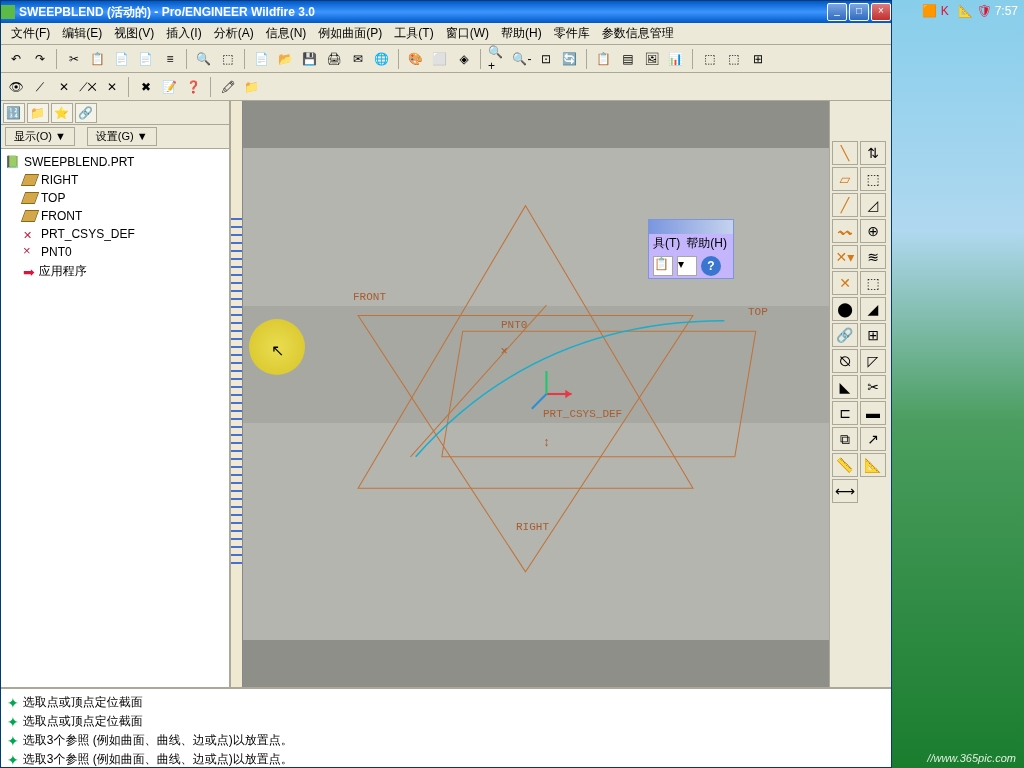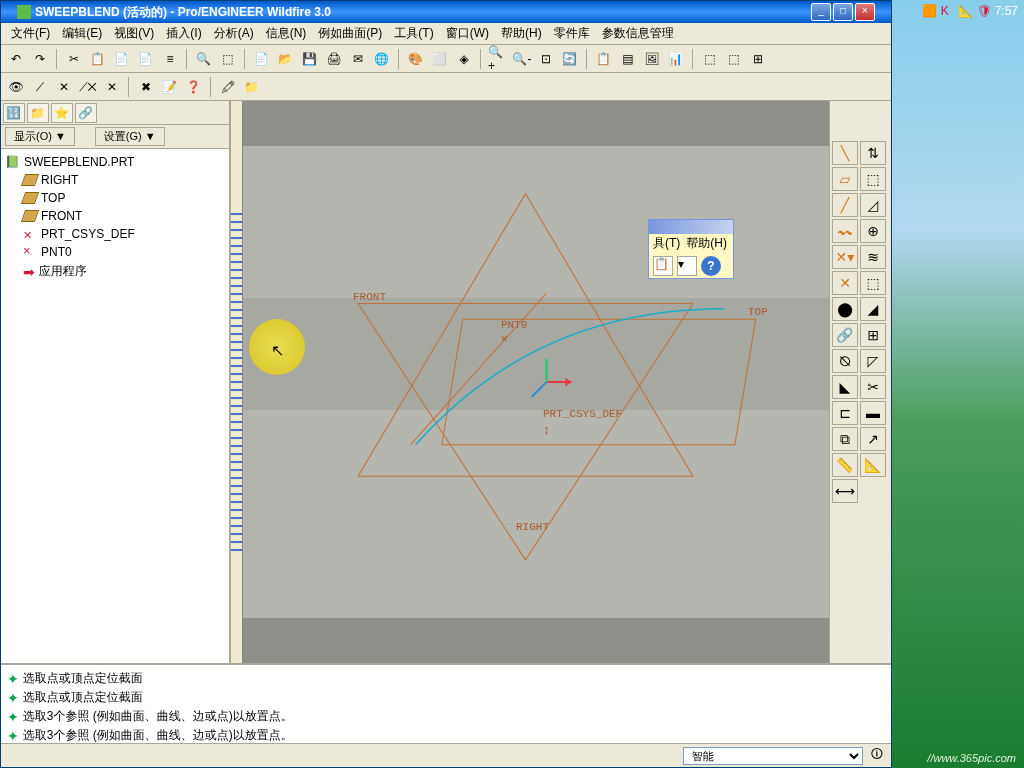--- a/index.html
+++ b/index.html
@@ -1,36 +1,36 @@
 <!DOCTYPE html>
 <html><head>
 <meta charset="utf-8">
 <style>
 *{margin:0;padding:0;box-sizing:border-box;font-family:"SimSun",Arial,sans-serif;font-size:12px}
 body{width:1024px;height:768px;background:linear-gradient(to bottom,#87ceeb 0%,#b0d8f0 30%,#4a9d5e 55%,#1a7d2e 100%);position:relative;overflow:hidden}
 .taskbar{position:absolute;top:0;right:0;height:22px;display:flex;align-items:center;gap:4px;padding:0 6px;color:#fff;font-size:11px}
 .taskbar-icon{width:14px;height:14px;display:inline-block}
 .app-window{position:absolute;top:0;left:0;width:892px;height:768px;background:#ece9d8;border:1px solid #003c74;display:flex;flex-direction:column}
-.titlebar{height:22px;background:linear-gradient(to bottom,#0058c6,#3d95ff,#0058c6);display:flex;align-items:center;padding:0 16px;color:#fff;font-size:12px;font-family:"SimSun"}
+.titlebar{height:22px;background:linear-gradient(to bottom,#0058c6,#3d95ff,#0058c6);display:flex;align-items:center;padding:0 0;color:#fff;font-size:12px;font-family:"SimSun"}
 .titlebar-icon{width:14px;height:14px;background:#5cba47;margin-right:4px}
 .titlebar-text{flex:1;font-weight:bold}
 .win-btns{display:flex;gap:2px}
 .win-btn{width:20px;height:18px;background:linear-gradient(to bottom,#7ba7e0,#2f6ac1);border:1px solid #fff;border-radius:2px;color:#fff;text-align:center;line-height:14px;font-size:10px;cursor:pointer}
 .win-btn.close{background:linear-gradient(to bottom,#e07b7b,#c12f2f)}
 .menubar{height:22px;background:#ece9d8;display:flex;align-items:flex-end;padding:0 4px;border-bottom:1px solid #aca899}
 .menu-item{padding:2px 6px;cursor:pointer}
 .toolbar{height:28px;background:#ece9d8;display:flex;align-items:center;padding:2px 4px;border-bottom:1px solid #aca899;gap:2px}
 .tb-btn{width:22px;height:22px;display:flex;align-items:center;justify-content:center;cursor:pointer;border:1px solid transparent}
 .tb-sep{width:2px;height:20px;border-left:1px solid #aca899;margin:0 3px}
 .toolbar2{height:28px;background:#ece9d8;display:flex;align-items:center;padding:2px 4px;border-bottom:1px solid #aca899;gap:2px}
 .content-area{flex:1;display:flex;overflow:hidden}
 .left-panel{width:230px;background:#ece9d8;border-right:2px solid #aca899;display:flex;flex-direction:column}
 .tabs-row{height:24px;display:flex;align-items:center;padding:2px;gap:2px;border-bottom:1px solid #aca899}
 .tab-icon{width:22px;height:20px;border:1px solid #aca899;background:#f5f3e8;cursor:pointer;display:flex;align-items:center;justify-content:center}
-.filter-row{height:24px;display:flex;align-items:flex-end;padding:2px 4px;gap:20px;border-bottom:1px solid #aca899}
+.filter-row{height:24px;display:flex;align-items:flex-end;padding:2px 4px;gap:12px;border-bottom:1px solid #aca899}
 .filter-btn{padding:1px 8px;border:1px solid #aca899;background:#ece9d8;cursor:pointer;font-size:11px}
 .tree{flex:1;background:#fff;padding:4px;overflow:auto;font-family:"SimSun",monospace}
 .tree-item{padding:2px 0;display:flex;align-items:center;gap:4px;cursor:pointer}
 .tree-item.indent{padding-left:18px}
 .tree-icon{width:14px;height:12px;display:inline-block}
 .icon-plane{background:linear-gradient(135deg,#d4a84a,#d4a84a);border:1px solid #8b6914;transform:skew(-20deg)}
 .icon-csys{position:relative}
 .icon-csys::before{content:"✕";color:#c41e3a;font-size:11px}
 .icon-sketch{border:1px dashed #4a90d9;background:#e3f0ff}
 .icon-point{position:relative}
@@ -41,21 +41,21 @@
 .ruler-v::before{content:"";position:absolute;left:0;top:20%;width:100%;height:60%;background:repeating-linear-gradient(to bottom,#4a6fd4 0,#4a6fd4 2px,transparent 2px,transparent 8px)}
 .canvas{position:absolute;left:12px;top:0;right:0;bottom:0;background:linear-gradient(to bottom,#8f8f8a 0%,#8f8f8a 8%,#b5b5b0 8%,#b5b5b0 35%,#a8a8a3 35%,#a8a8a3 55%,#b5b5b0 55%,#b5b5b0 92%,#8f8f8a 92%)}
 .highlight-circle{position:absolute;left:6px;top:218px;width:56px;height:56px;border-radius:50%;background:radial-gradient(#f5e642,#e0c810);opacity:.85}
 .cursor{position:absolute;left:28px;top:240px;font-size:16px;color:#000}
 .geom-label{position:absolute;color:#a85c2e;font-size:11px;font-family:"Courier New",monospace}
 .svg-overlay{position:absolute;left:0;top:0;width:100%;height:100%;pointer-events:none}
 .right-toolbar{width:62px;background:#ece9d8;border-left:1px solid #aca899;display:flex;flex-direction:column;padding:40px 2px 2px;gap:2px}
 .rt-row{display:flex;gap:2px}
 .rt-btn{width:26px;height:24px;border:1px solid #aca899;background:#ece9d8;cursor:pointer;display:flex;align-items:center;justify-content:center;font-size:14px}
 .rt-btn.orange{color:#d47818}
-.float-panel{position:absolute;right:95px;top:118px;width:86px;height:60px;background:#fef9c3;border:1px solid #7a96df}
+.float-panel{position:absolute;right:95px;top:118px;width:86px;height:60px;background:#c4b5fd;border:1px solid #7a96df}
 .float-panel .fp-title{height:14px;background:linear-gradient(to right,#7a96df,#c6d3ee)}
 .float-panel .fp-body{padding:4px;display:flex;gap:4px;flex-wrap:wrap}
 .float-menu{height:18px;display:flex;align-items:center;font-size:11px;gap:6px;padding:0 4px}
 .fp-btn{width:20px;height:20px;border:1px solid #aca899;background:#fff}
 .help-icon{width:20px;height:20px;border-radius:50%;background:#3a76d0;color:#fff;text-align:center;line-height:20px;font-weight:bold}
 .messages{height:80px;background:#fff;border-top:2px solid #aca899;padding:4px 6px;overflow:auto;font-size:12px}
 .msg-line{display:flex;align-items:center;gap:4px;padding:1px 0}
 .msg-bullet{color:#00a651;font-size:14px}
 .statusbar{height:24px;background:#ece9d8;border-top:1px solid #aca899;display:flex;align-items:center;justify-content:flex-end;padding:0 8px;gap:8px}
 .status-combo{width:180px;height:18px;border:1px solid #7f9db9;background:#fff;padding:0 4px;font-size:11px}
@@ -309,19 +309,15 @@
     <div class="msg-line">
         <span class="msg-bullet">✦</span>
         <span>选取3个参照 (例如曲面、曲线、边或点)以放置点。</span>
       </div>
     <div class="msg-line">
         <span class="msg-bullet">✦</span>
         <span>选取3个参照 (例如曲面、曲线、边或点)以放置点。</span>
       </div>
   </div>
 
-  <div class="statusbar">
-    <select class="status-combo"><option>智能</option></select>
-    <span>🛈</span>
-  </div>
 </div>
 
 <div class="watermark">//www.365pic.com</div>
 
 </body></html>

